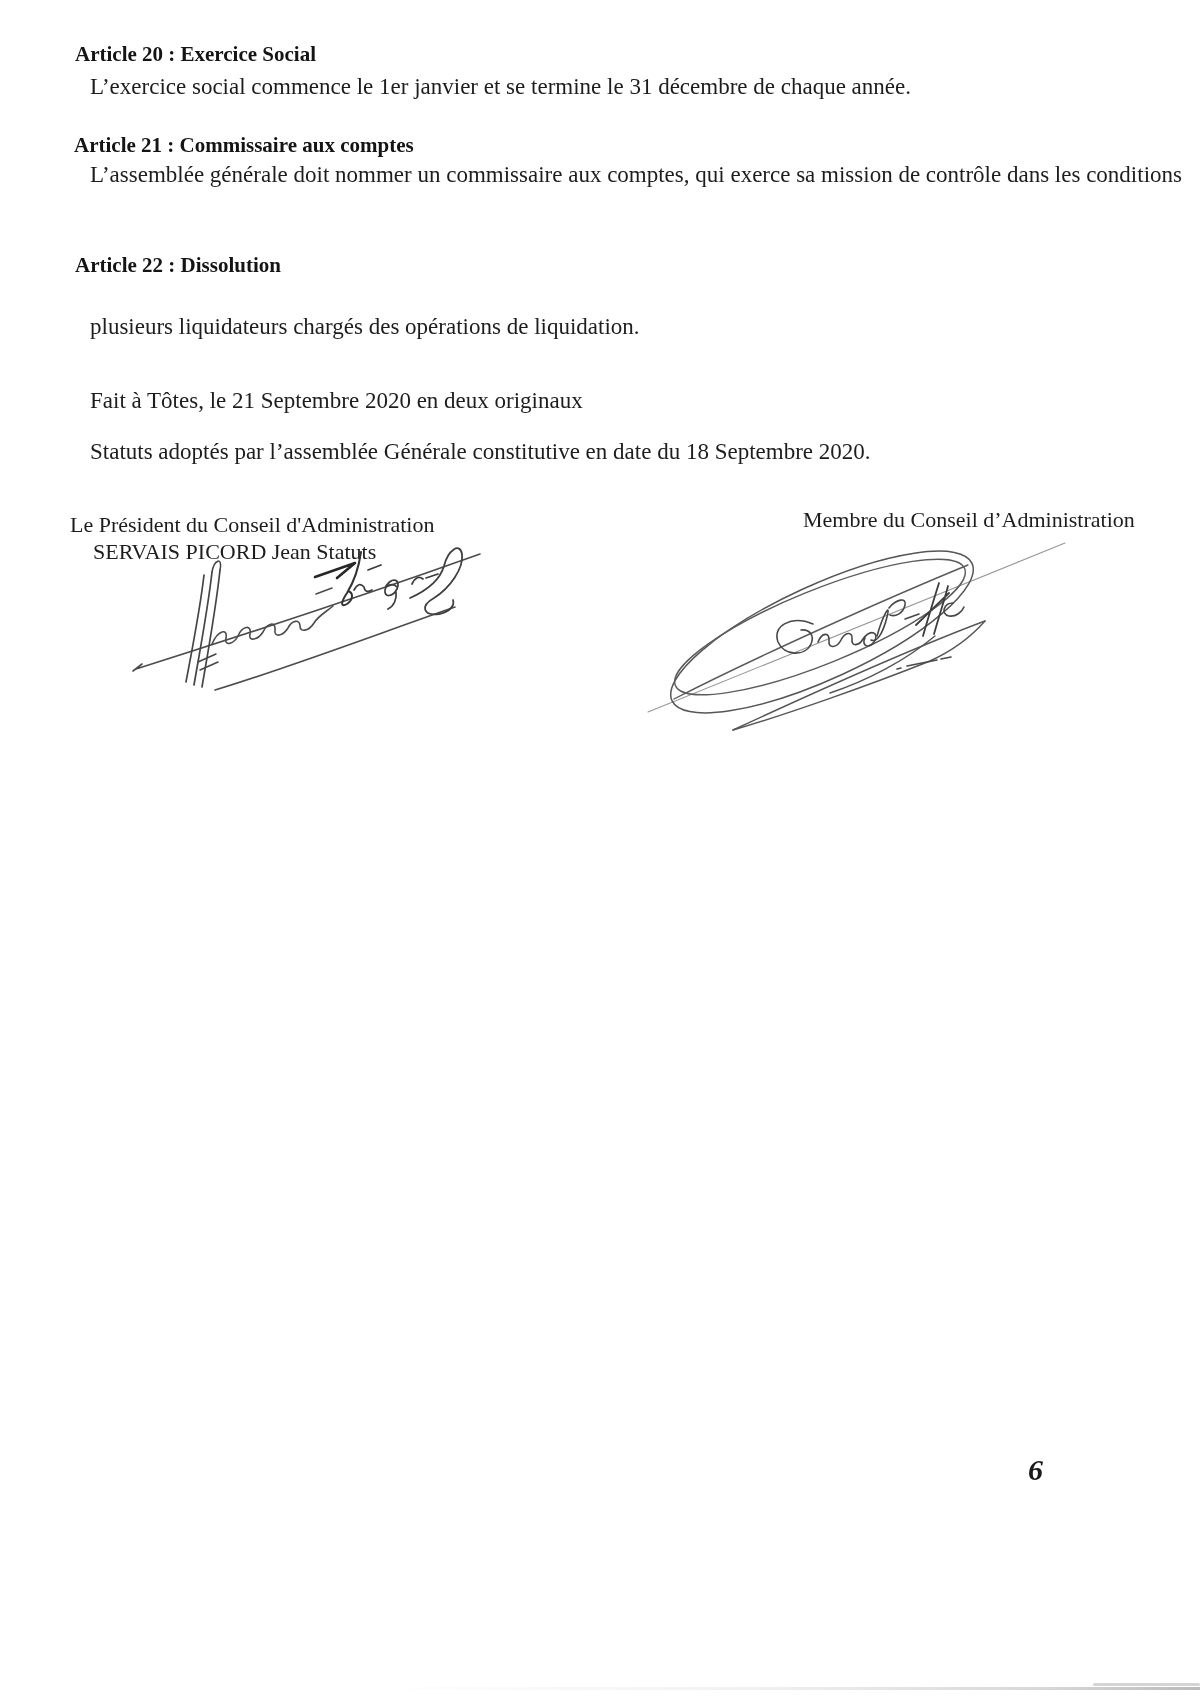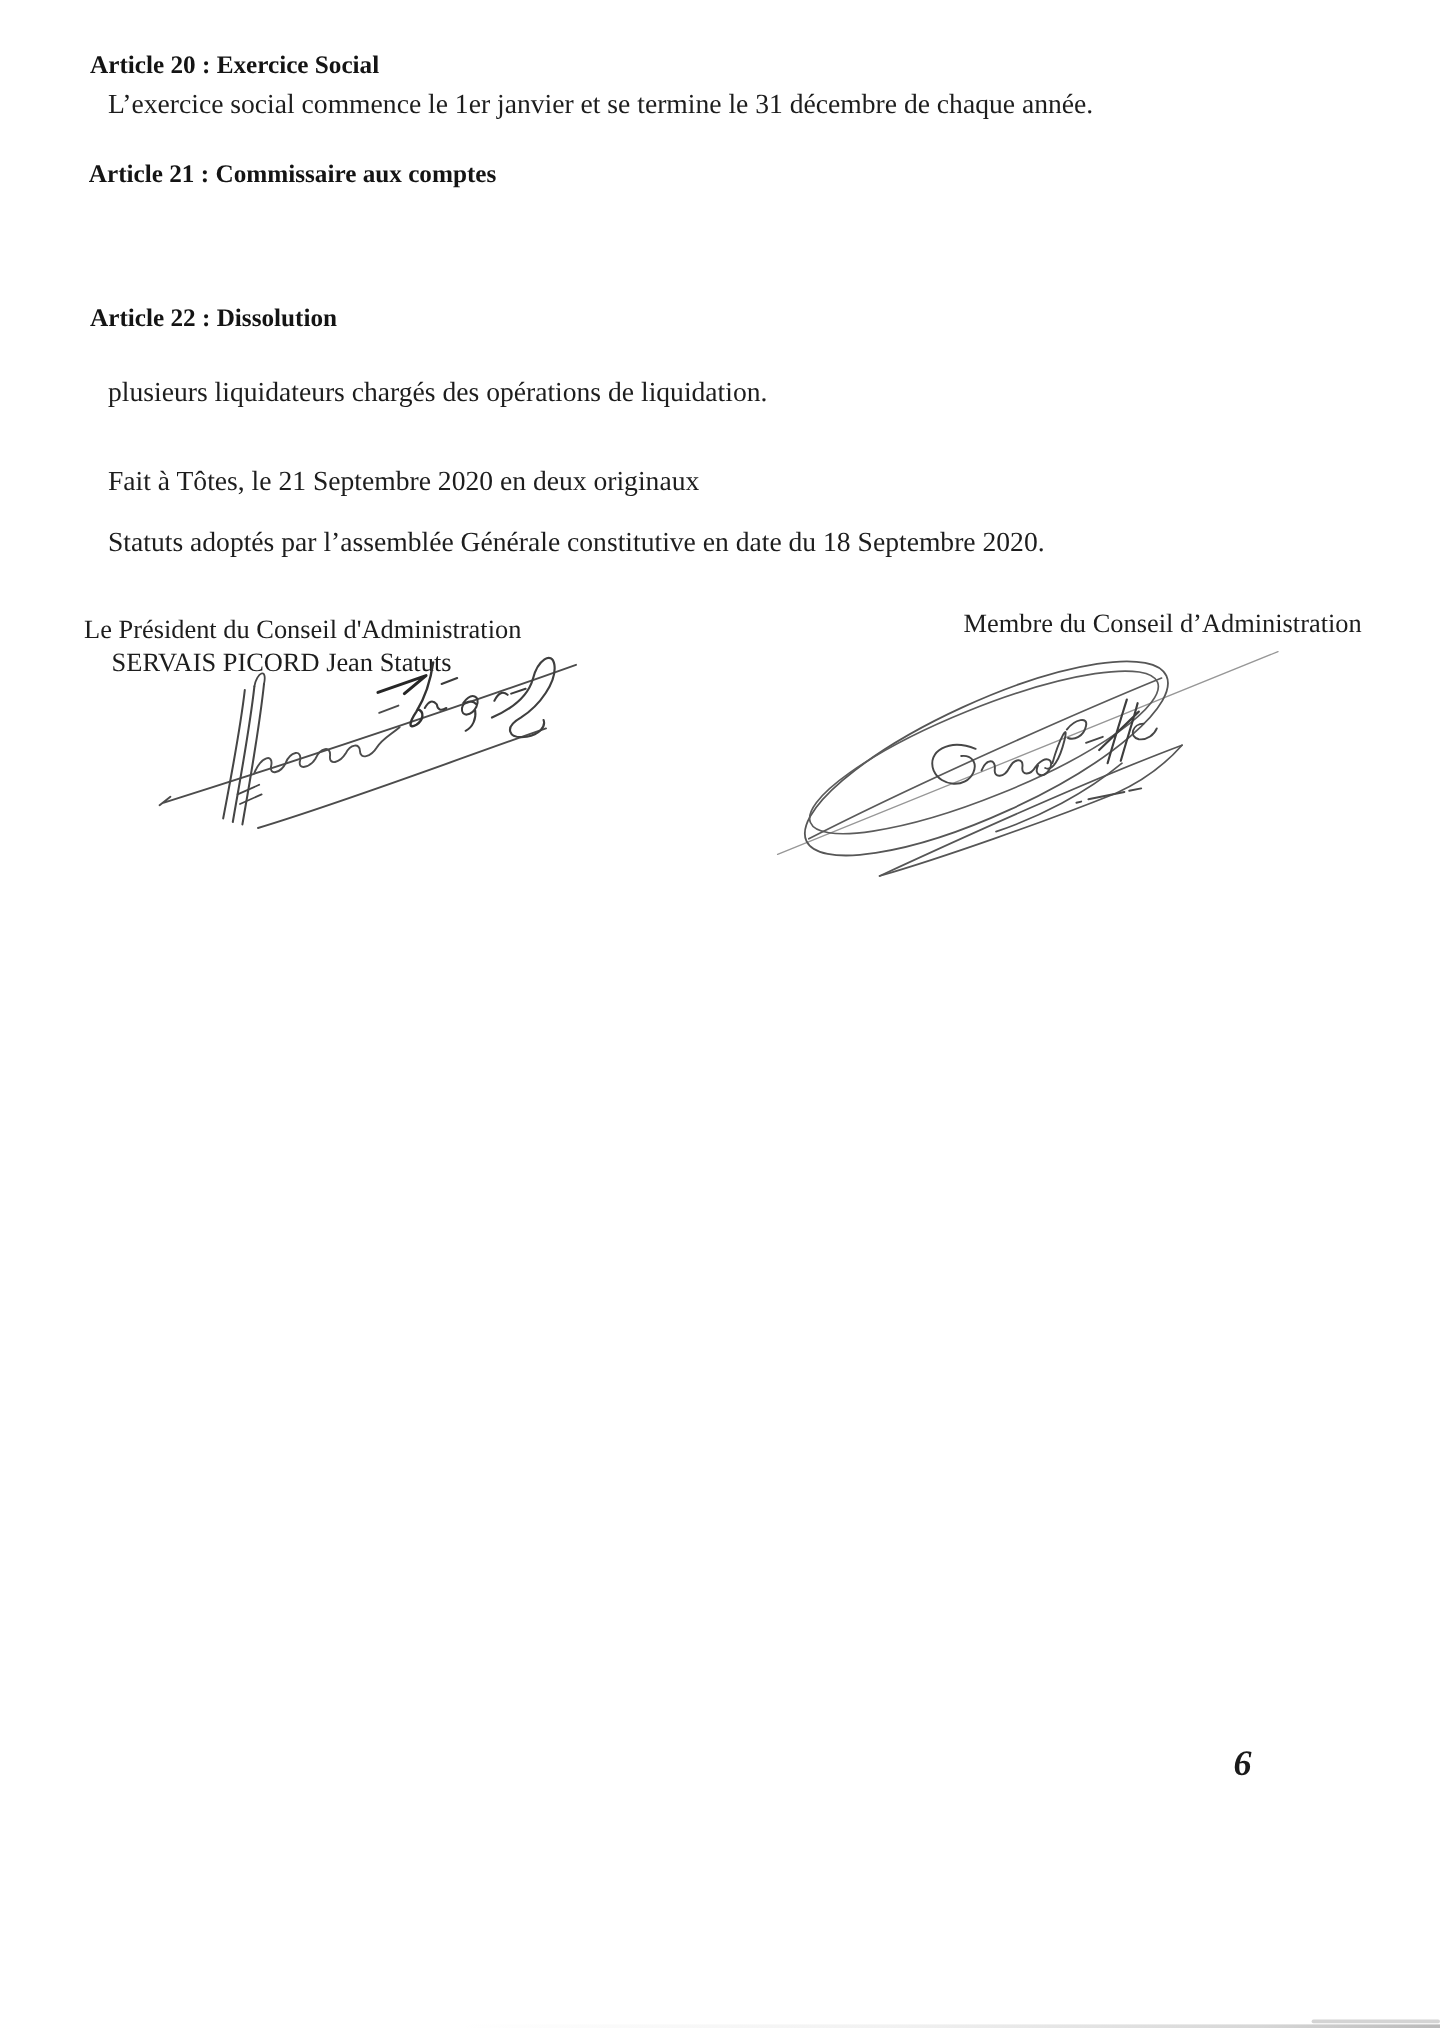--- a/index.html
+++ b/index.html
@@ -41,20 +41,21 @@
 </style>
 </head>
 <body>
 
 <div class="page">
 
   <div class="abs heading" style="left:75px;top:41px;">Article 20 : Exercice Social</div>
   <div class="abs body-line" style="left:75px;top:72px;">L’exercice social commence le 1er janvier et se termine le 31 décembre de chaque année.</div>
 
   <div class="abs heading" style="left:62px;top:132px;margin-left:12px;">Article 21 : Commissaire aux comptes</div>
+  <div class="abs body-line" style="left:75px;top:160px;">L’assemblée générale doit nommer un commissaire aux comptes, qui exerce sa mission de contrôle dans les conditions</div>
 
   <div class="abs heading" style="left:75px;top:252px;">Article 22 : Dissolution</div>
   <div class="abs body-line" style="left:75px;top:312px;">plusieurs liquidateurs chargés des opérations de liquidation.</div>
 
   <div class="abs body-line" style="left:75px;top:386px;">Fait à Tôtes, le 21 Septembre 2020 en deux originaux</div>
   <div class="abs body-line" style="left:75px;top:437px;">Statuts adoptés par l’assemblée Générale constitutive en date du 18 Septembre 2020.</div>
 
   <div class="abs sig-title" style="left:70px;top:511px;">Le Président du Conseil d'Administration</div>
   <div class="abs sig-title" style="left:93px;top:538px;">SERVAIS PICORD Jean Statuts</div>
 

